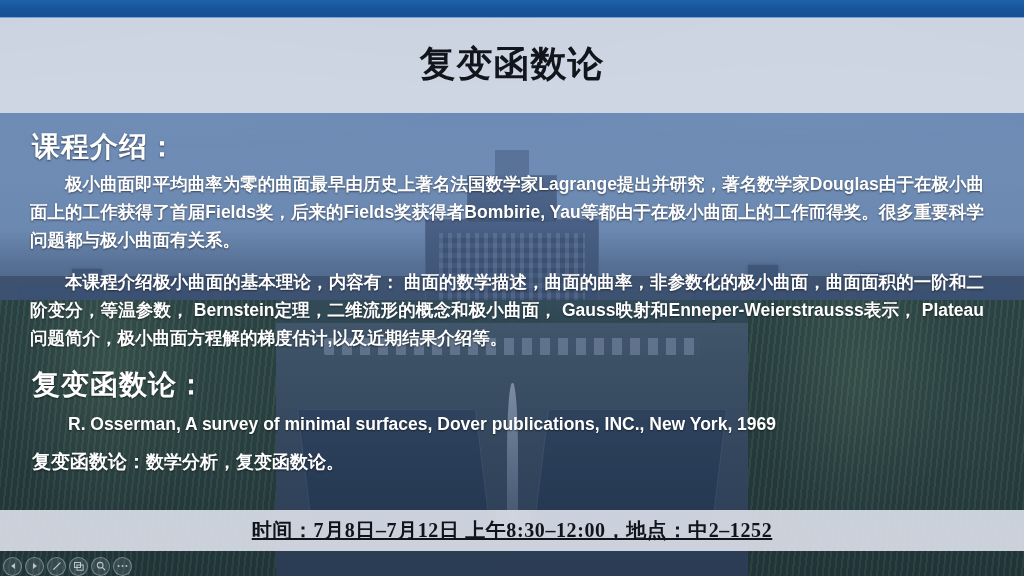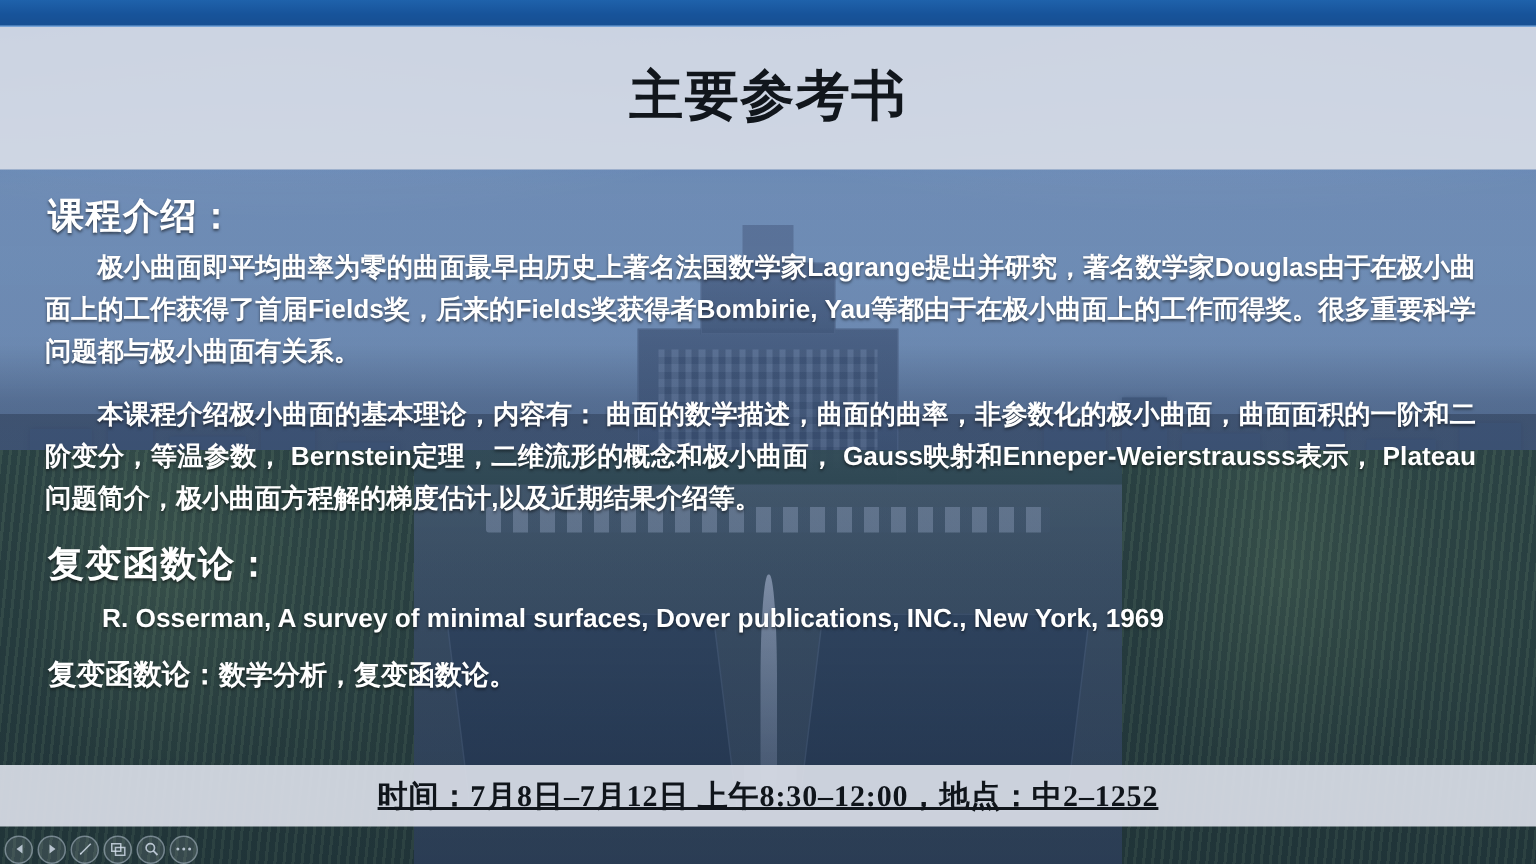--- a/index.html
+++ b/index.html
@@ -158,21 +158,21 @@
   .content {
     position:absolute; left:0; right:0; top:118px; bottom:70px;
     z-index: 3;
     padding: 8px 30px 0 30px;
     box-sizing: border-box;
     color:#ffffff;
   }
   .heading {
     font-family: "Liberation Serif", "DejaVu Serif", serif;
     font-weight: 700;
-    font-size: 24px;
+    font-size: 28px;
     letter-spacing: 1px;
     color:#ffffff;
     text-shadow: 0 1px 2px rgba(0,0,0,.55);
     margin: 2px 0 2px 2px;
   }
   .para {
     font-family: "Liberation Sans", "DejaVu Sans", sans-serif;
     font-weight: 700;
     font-size: 17.5px;
     line-height: 28px;
@@ -278,21 +278,21 @@
       <div class="statue"></div>
     </div>
 
     <div class="bg-wash"></div>
     <div class="bg-tint"></div>
   </div>
 
   <div class="topbar"></div>
 
   <div class="header-panel">
-    <div class="slide-title">主要参考书</div>
+    <div class="slide-title">复变函数论</div>
   </div>
 
   <div class="content">
 
     <div class="heading">课程介绍：</div>
 
     <div class="para p1">极小曲面即平均曲率为零的曲面最早由历史上著名法国数学家Lagrange提出并研究，著名数学家Douglas由于在极小曲面上的工作获得了首届Fields奖，后来的Fields奖获得者Bombirie, Yau等都由于在极小曲面上的工作而得奖。很多重要科学问题都与极小曲面有关系。</div>
 
     <div class="para p2">本课程介绍极小曲面的基本理论，内容有： 曲面的数学描述，曲面的曲率，非参数化的极小曲面，曲面面积的一阶和二阶变分，等温参数， Bernstein定理，二维流形的概念和极小曲面， Gauss映射和Enneper-Weierstrausss表示， Plateau问题简介，极小曲面方程解的梯度估计,以及近期结果介绍等。</div>
 

